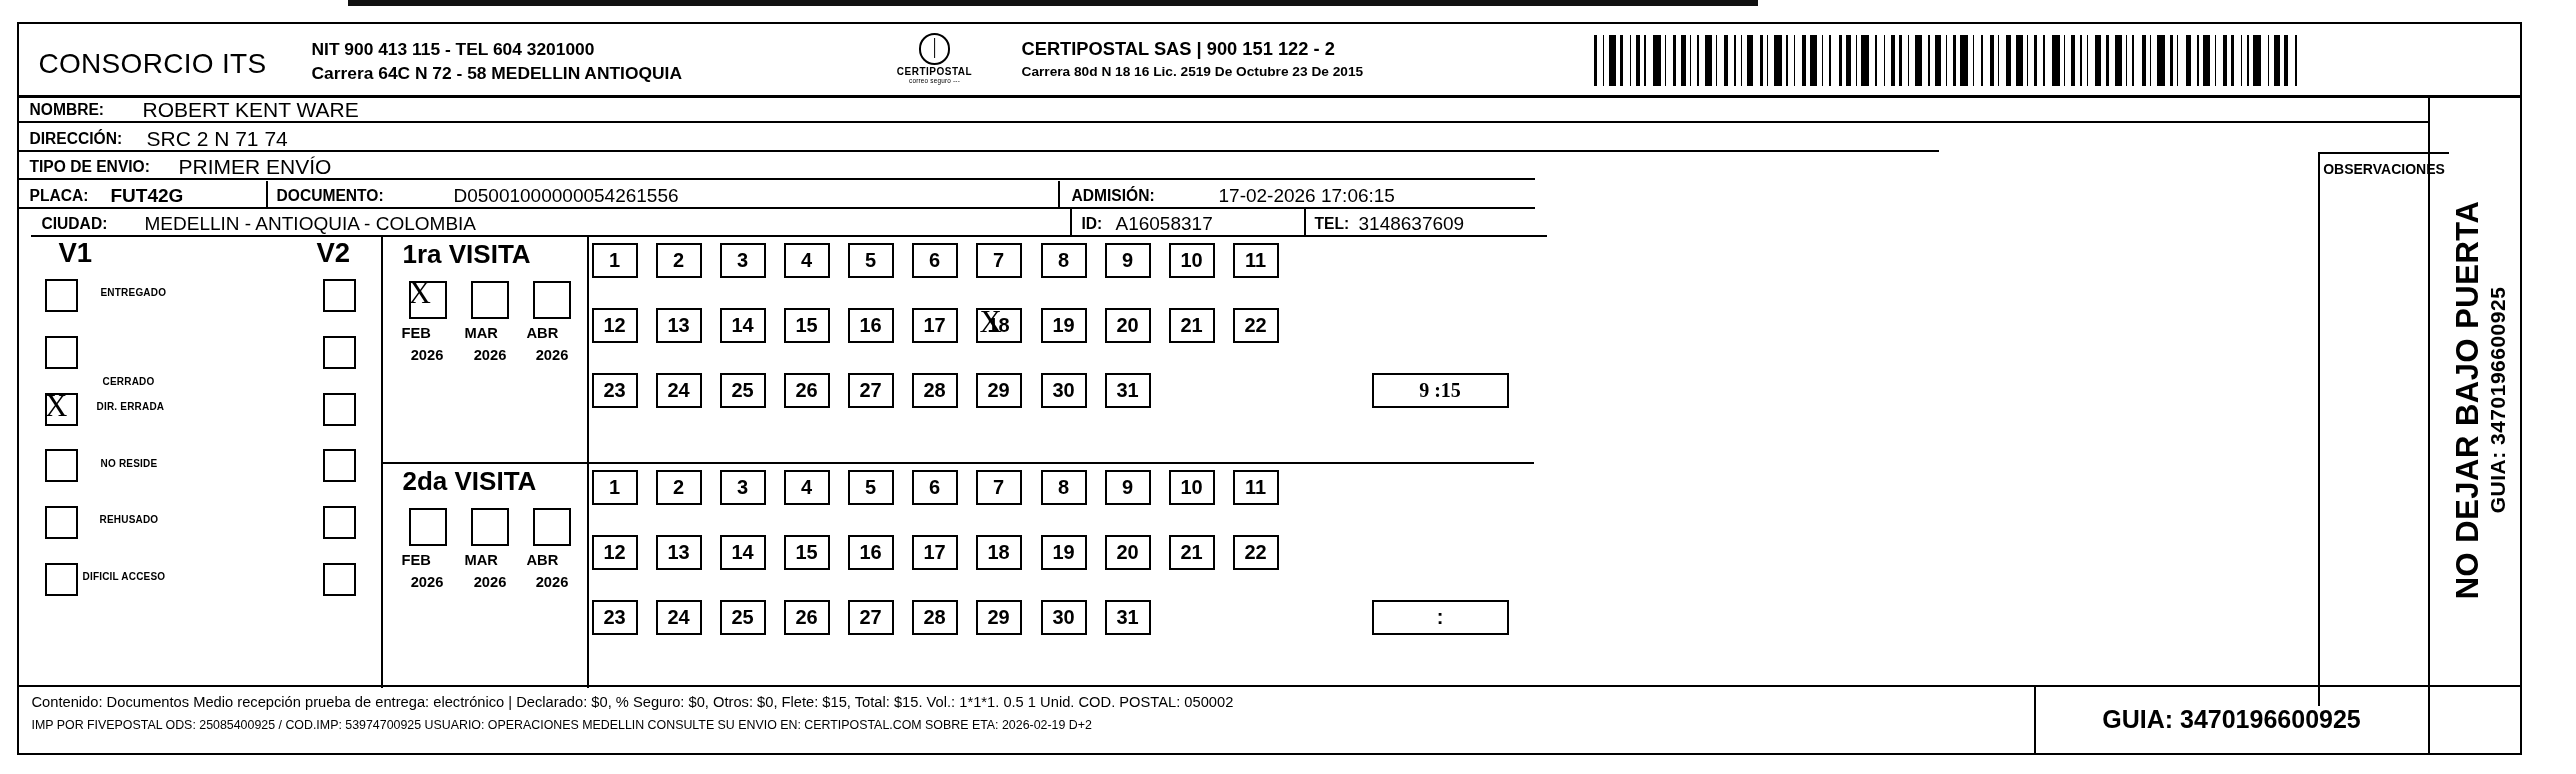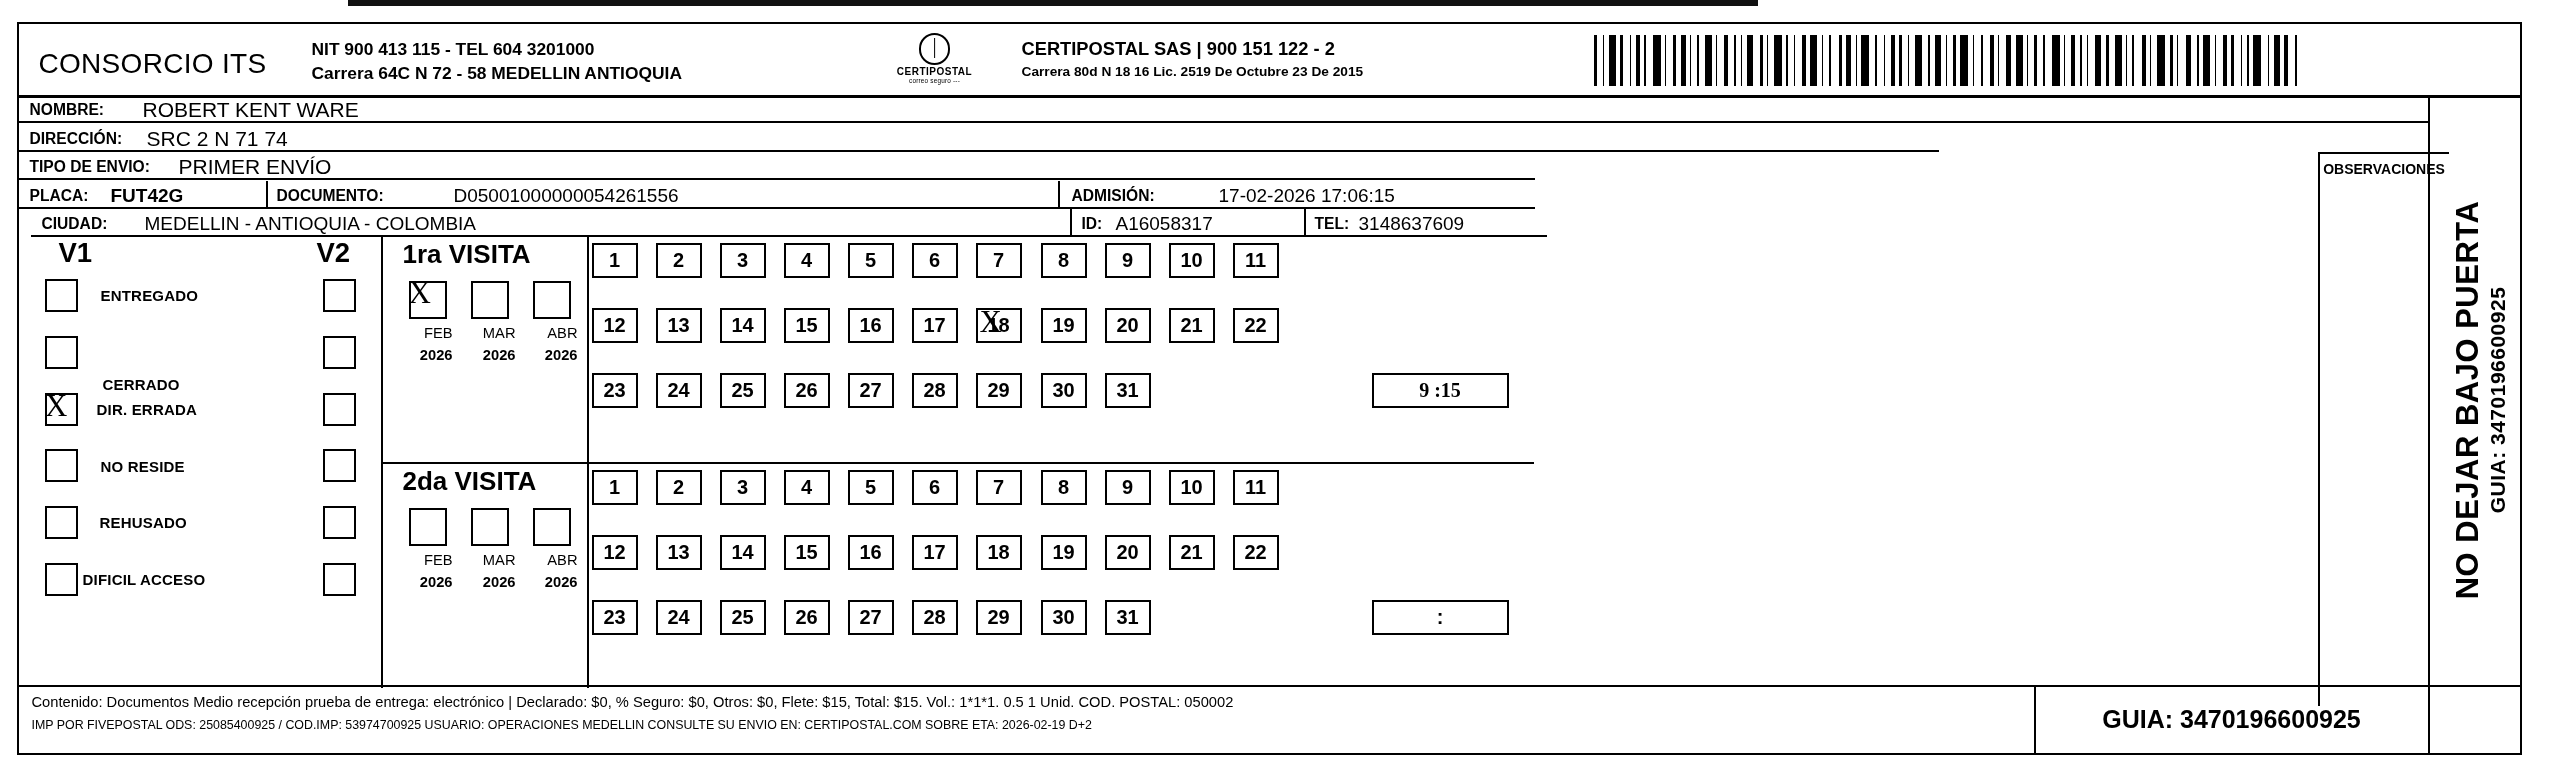--- a/index.html
+++ b/index.html
@@ -40,26 +40,26 @@
   .vertext .g{font-size:21px;font-weight:bold;display:block;letter-spacing:0.5px;}
 
   
   .firmabox{position:absolute;left:1516px;top:128px;width:783px;height:554px;border-left:2.7px solid #000;border-top:2.7px solid #000;box-sizing:border-box;}
   .firmatitle{position:absolute;top:7.3px;left:0;width:100%;text-align:center;font-size:16.5px;font-weight:bold;letter-spacing:0.5px;}
   .obsbox{position:absolute;left:2299px;top:128px;width:131px;height:554px;border-left:2.7px solid #000;border-top:2.7px solid #000;box-sizing:border-box;}
   .obstitle{position:absolute;top:7.3px;left:0;width:100%;text-align:center;font-size:14px;font-weight:bold;}
 
   .vcol{position:absolute;font-size:27.5px;font-weight:bold;}
   .chk{position:absolute;width:33px;height:33px;border:2.3px solid #000;box-sizing:border-box;}
-  .reason{position:absolute;font-size:15px;font-weight:bold;letter-spacing:0.2px;}
+  .reason{position:absolute;font-size:10px;font-weight:bold;letter-spacing:0.2px;}
 
   .visitlabel{position:absolute;font-size:26px;font-weight:bold;}
   .monthbox{position:absolute;width:38px;height:38px;border:2.3px solid #000;box-sizing:border-box;}
-  .mlab{position:absolute;font-size:14.7px;font-weight:normal;text-align:right;width:51px;}
-  .ylab{position:absolute;font-size:14.7px;font-weight:bold;text-align:right;width:51px;}
+  .mlab{position:absolute;font-size:14.7px;font-weight:bold;text-align:left;width:51px;}
+  .ylab{position:absolute;font-size:14.7px;font-weight:bold;text-align:center;width:51px;}
 
   .num{position:absolute;width:46px;height:35px;border:2.3px solid #000;box-sizing:border-box;font-size:20px;font-weight:bold;text-align:center;line-height:31px;}
   .timebox{position:absolute;width:137px;height:35px;border:2.3px solid #000;box-sizing:border-box;font-size:20px;font-weight:bold;text-align:center;line-height:31px;}
 
   .divline{position:absolute;background:#000;}
 
   
   .content{position:absolute;left:0;bottom:0;width:100%;height:68px;border-top:2.3px solid #000;box-sizing:border-box;}
   .c1{position:absolute;left:13px;top:7.3px;font-size:14.7px;}
   .c2{position:absolute;left:13px;top:31px;font-size:12.4px;}

